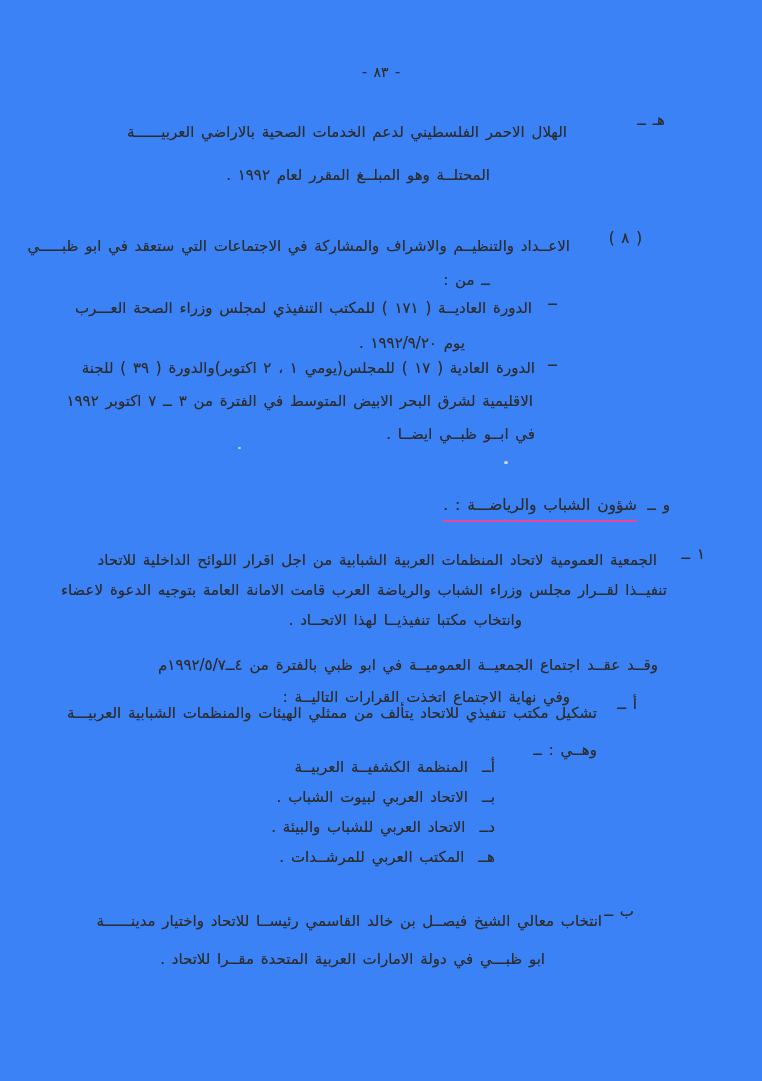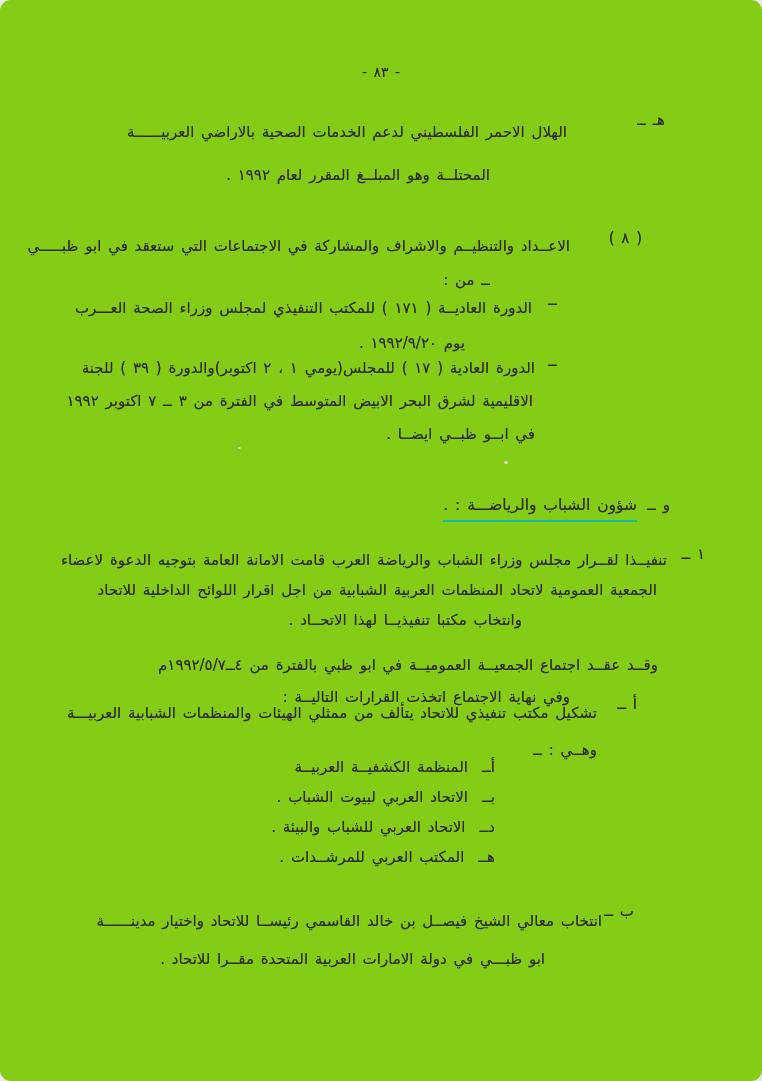--- a/index.html
+++ b/index.html
@@ -1,49 +1,48 @@
 <!DOCTYPE html>
 <html lang="ar"><head>
 <meta charset="utf-8">
 <style>
   html, body { margin: 0; padding: 0; background: #e8e8e6; }
   .sheet {
     position: relative;
     width: 762px;
     height: 1081px;
     margin: 0 auto;
-    background: #84cc16;
+    background: #3b82f6;
     overflow: hidden;
     direction: rtl;
     font-family: "DejaVu Sans", sans-serif;
     color: #2e2c2a;
     font-size: 15px;
     text-shadow: 0 0 0.6px rgba(45,42,40,0.55);
     word-spacing: 2px;
-    border-radius: 11px;
   }
   .blk { position: absolute; }
   .mk { position: absolute; right: 0; top: 0; white-space: nowrap; }
   .tx { text-align: right; }
   .ln { white-space: nowrap; }
   .lh43 .ln { line-height: 43px; }
   .lh34 .ln { line-height: 34px; }
   .lh35 .ln { line-height: 35px; }
   .lh33 .ln { line-height: 33px; }
   .lh30 .ln { line-height: 30px; }
   .lh32 .ln { line-height: 32px; }
   .lh37 .ln { line-height: 37px; }
   .lh38 .ln { line-height: 38px; }
   .pagenum {
     position: absolute; top: 64px; left: 0; right: 0;
     text-align: center; font-size: 14px; direction: rtl;
   }
   .heading-title {
     display: inline-block;
-    border-bottom: 2px solid #14b8a6;
+    border-bottom: 2px solid #ec4899;
     padding-bottom: 6px;
     font-size: 15.5px;
   }
   .org-row { line-height: 30px; white-space: nowrap; text-align: right; }
   .org-mk { display: inline-block; margin-left: 14px; }
   .speck { position: absolute; background: #d8d7d3; border-radius: 50%; }
 </style>
 </head>
 <body>
 
@@ -87,22 +86,22 @@
   <div class="blk" style="top:496px; right:92px; left:100px;">
     <span class="mk">و ــ</span>
     <div class="tx" style="margin-right:33px;">
       <span class="heading-title">شؤون الشباب والرياضـــة : .</span>
     </div>
   </div>
 
   <div class="blk lh30" style="top:545px; right:57px; left:45px;">
     <span class="mk">١ ــ</span>
     <div class="tx" style="margin-right:38px;">
+      <div class="ln" style="margin-right:10px;">الجمعية العمومية لاتحاد المنظمات العربية الشبابية من اجل اقرار اللوائح الداخلية للاتحاد</div>
       <div class="ln">تنفيــذا لقــرار مجلس وزراء الشباب والرياضة العرب قامت الامانة العامة بتوجيه الدعوة لاعضاء</div>
-      <div class="ln" style="margin-right:10px;">الجمعية العمومية لاتحاد المنظمات العربية الشبابية من اجل اقرار اللوائح الداخلية للاتحاد</div>
       <div class="ln" style="margin-right:145px;">وانتخاب مكتبا تنفيذيــا لهذا الاتحــاد .</div>
     </div>
     <div class="tx lh32" style="margin-right:47px; margin-top:14px;">
       <div class="ln">وقــد عقــد اجتماع الجمعيــة العموميــة في ابو ظبي بالفترة من ٤ــ١٩٩٢/٥/٧م</div>
       <div class="ln" style="margin-right:88px;">وفي نهاية الاجتماع اتخذت القرارات التاليــة :</div>
     </div>
   </div>
 
   <div class="blk lh37" style="top:695px; right:125px; left:90px;">
     <span class="mk">أ ــ</span>

